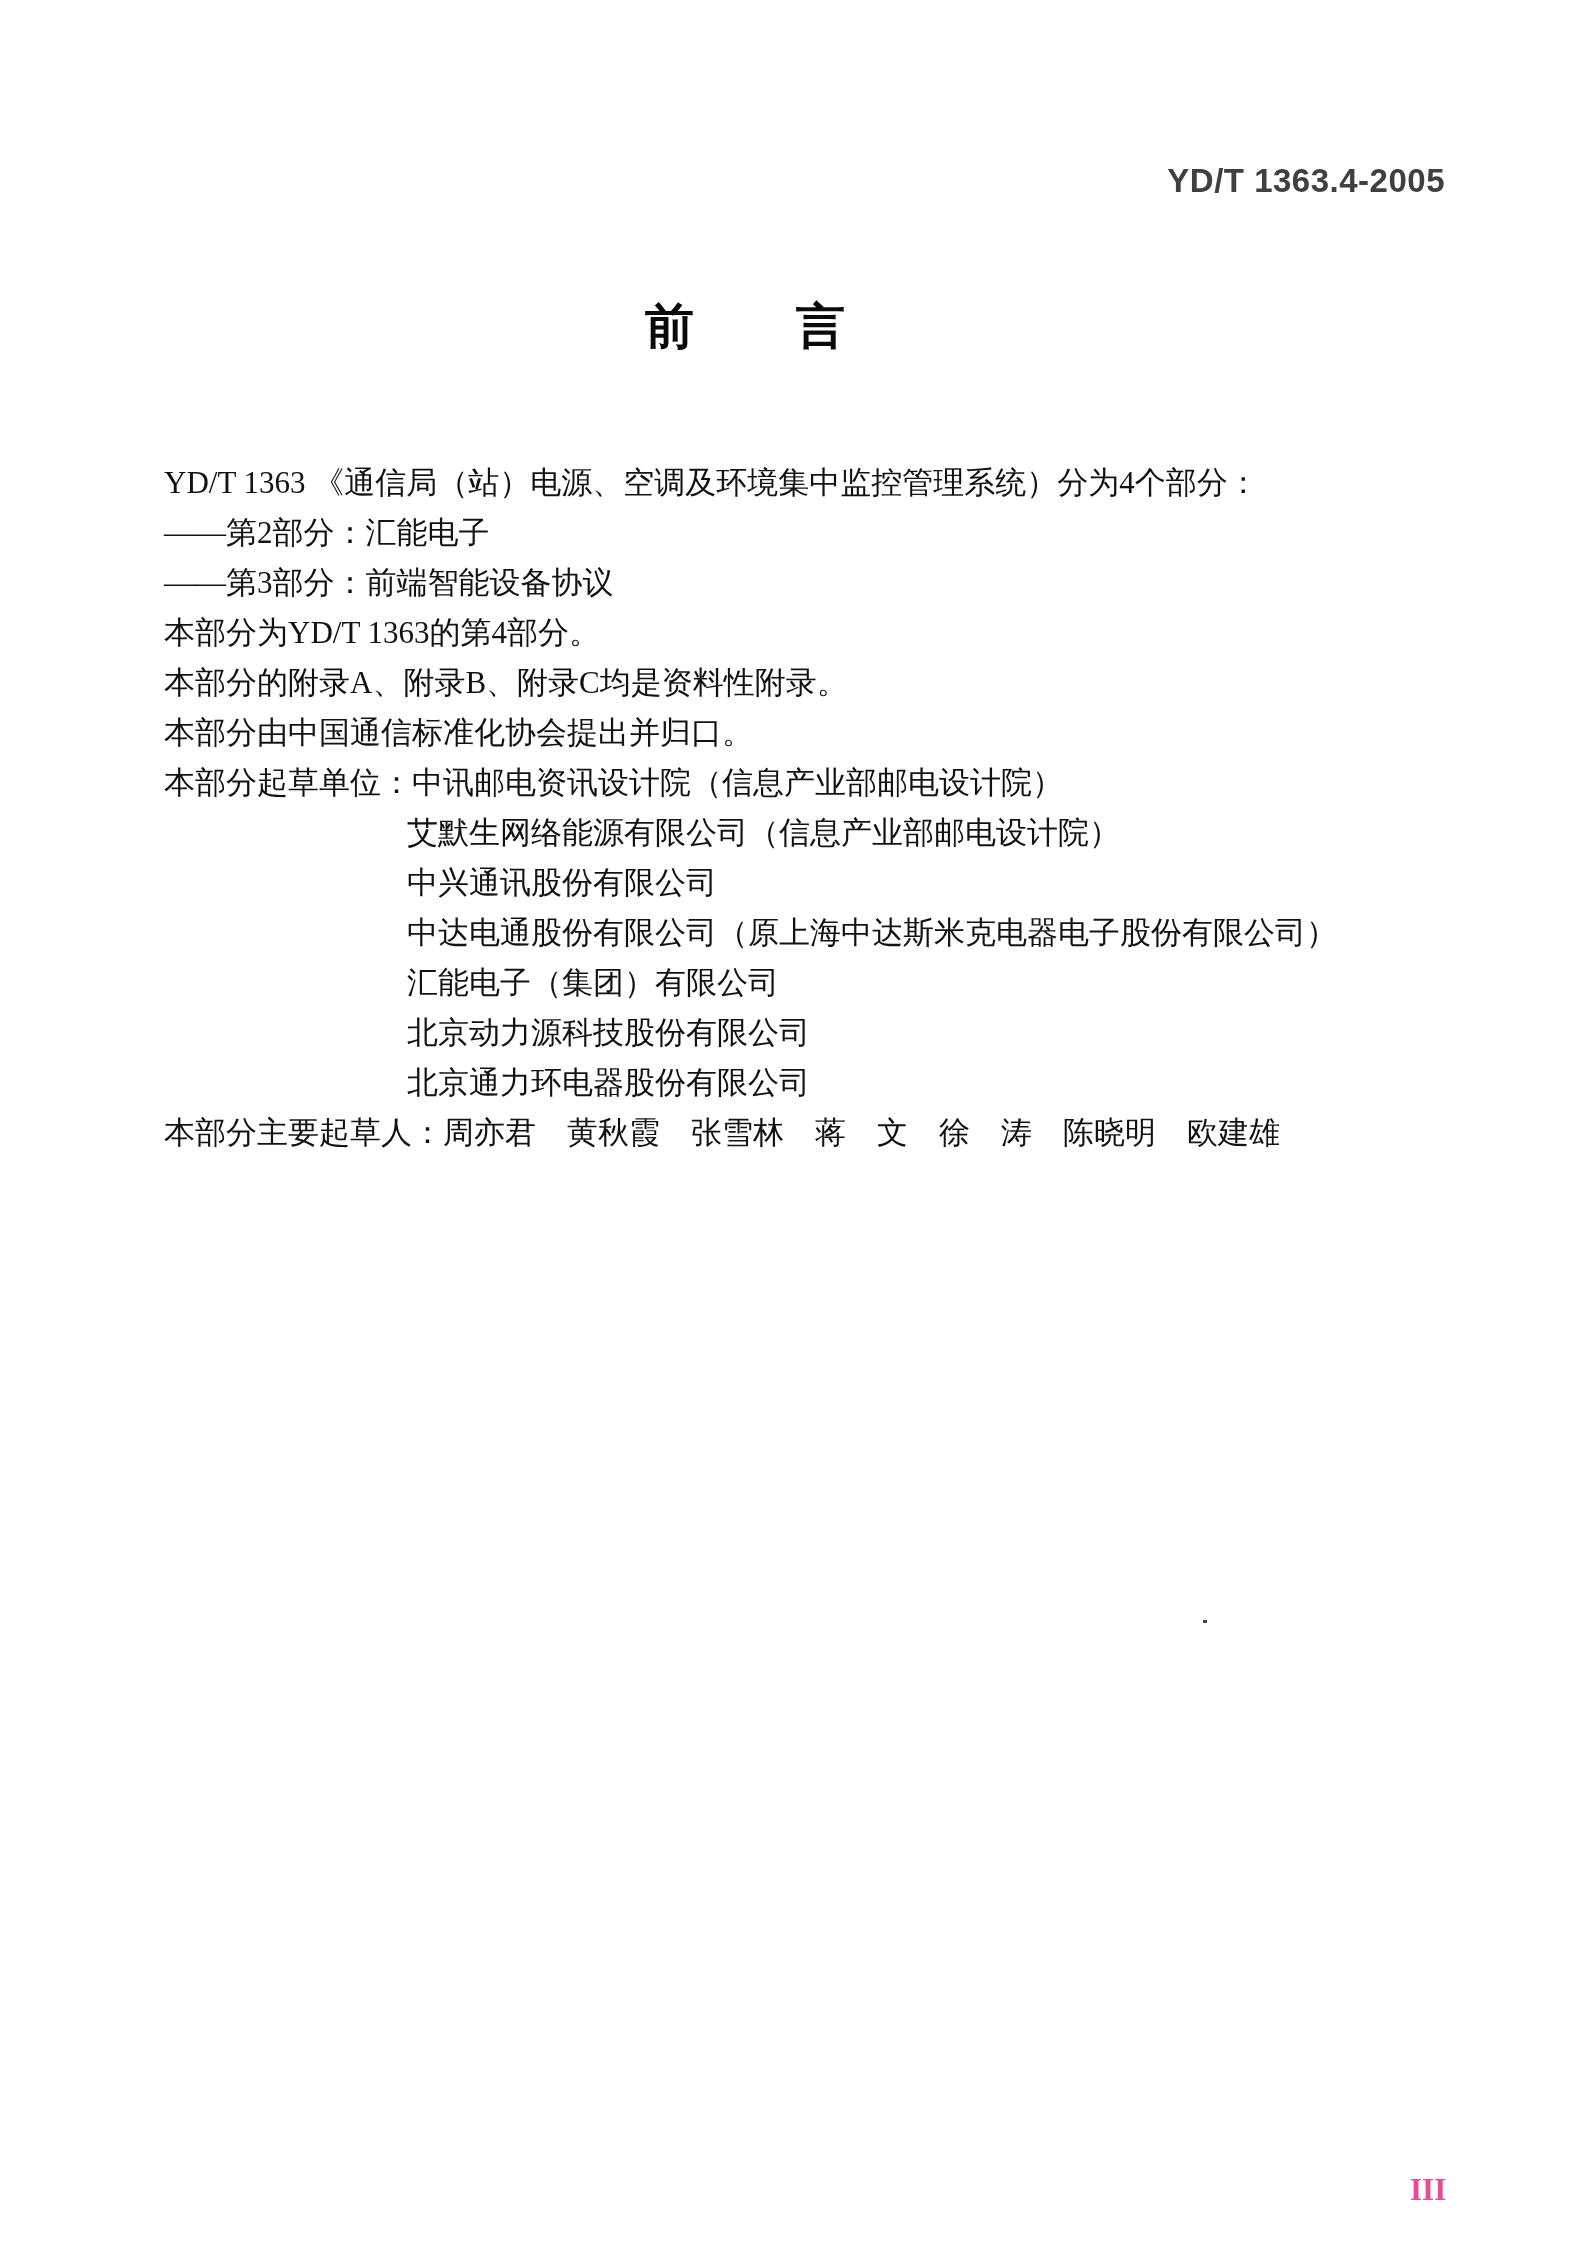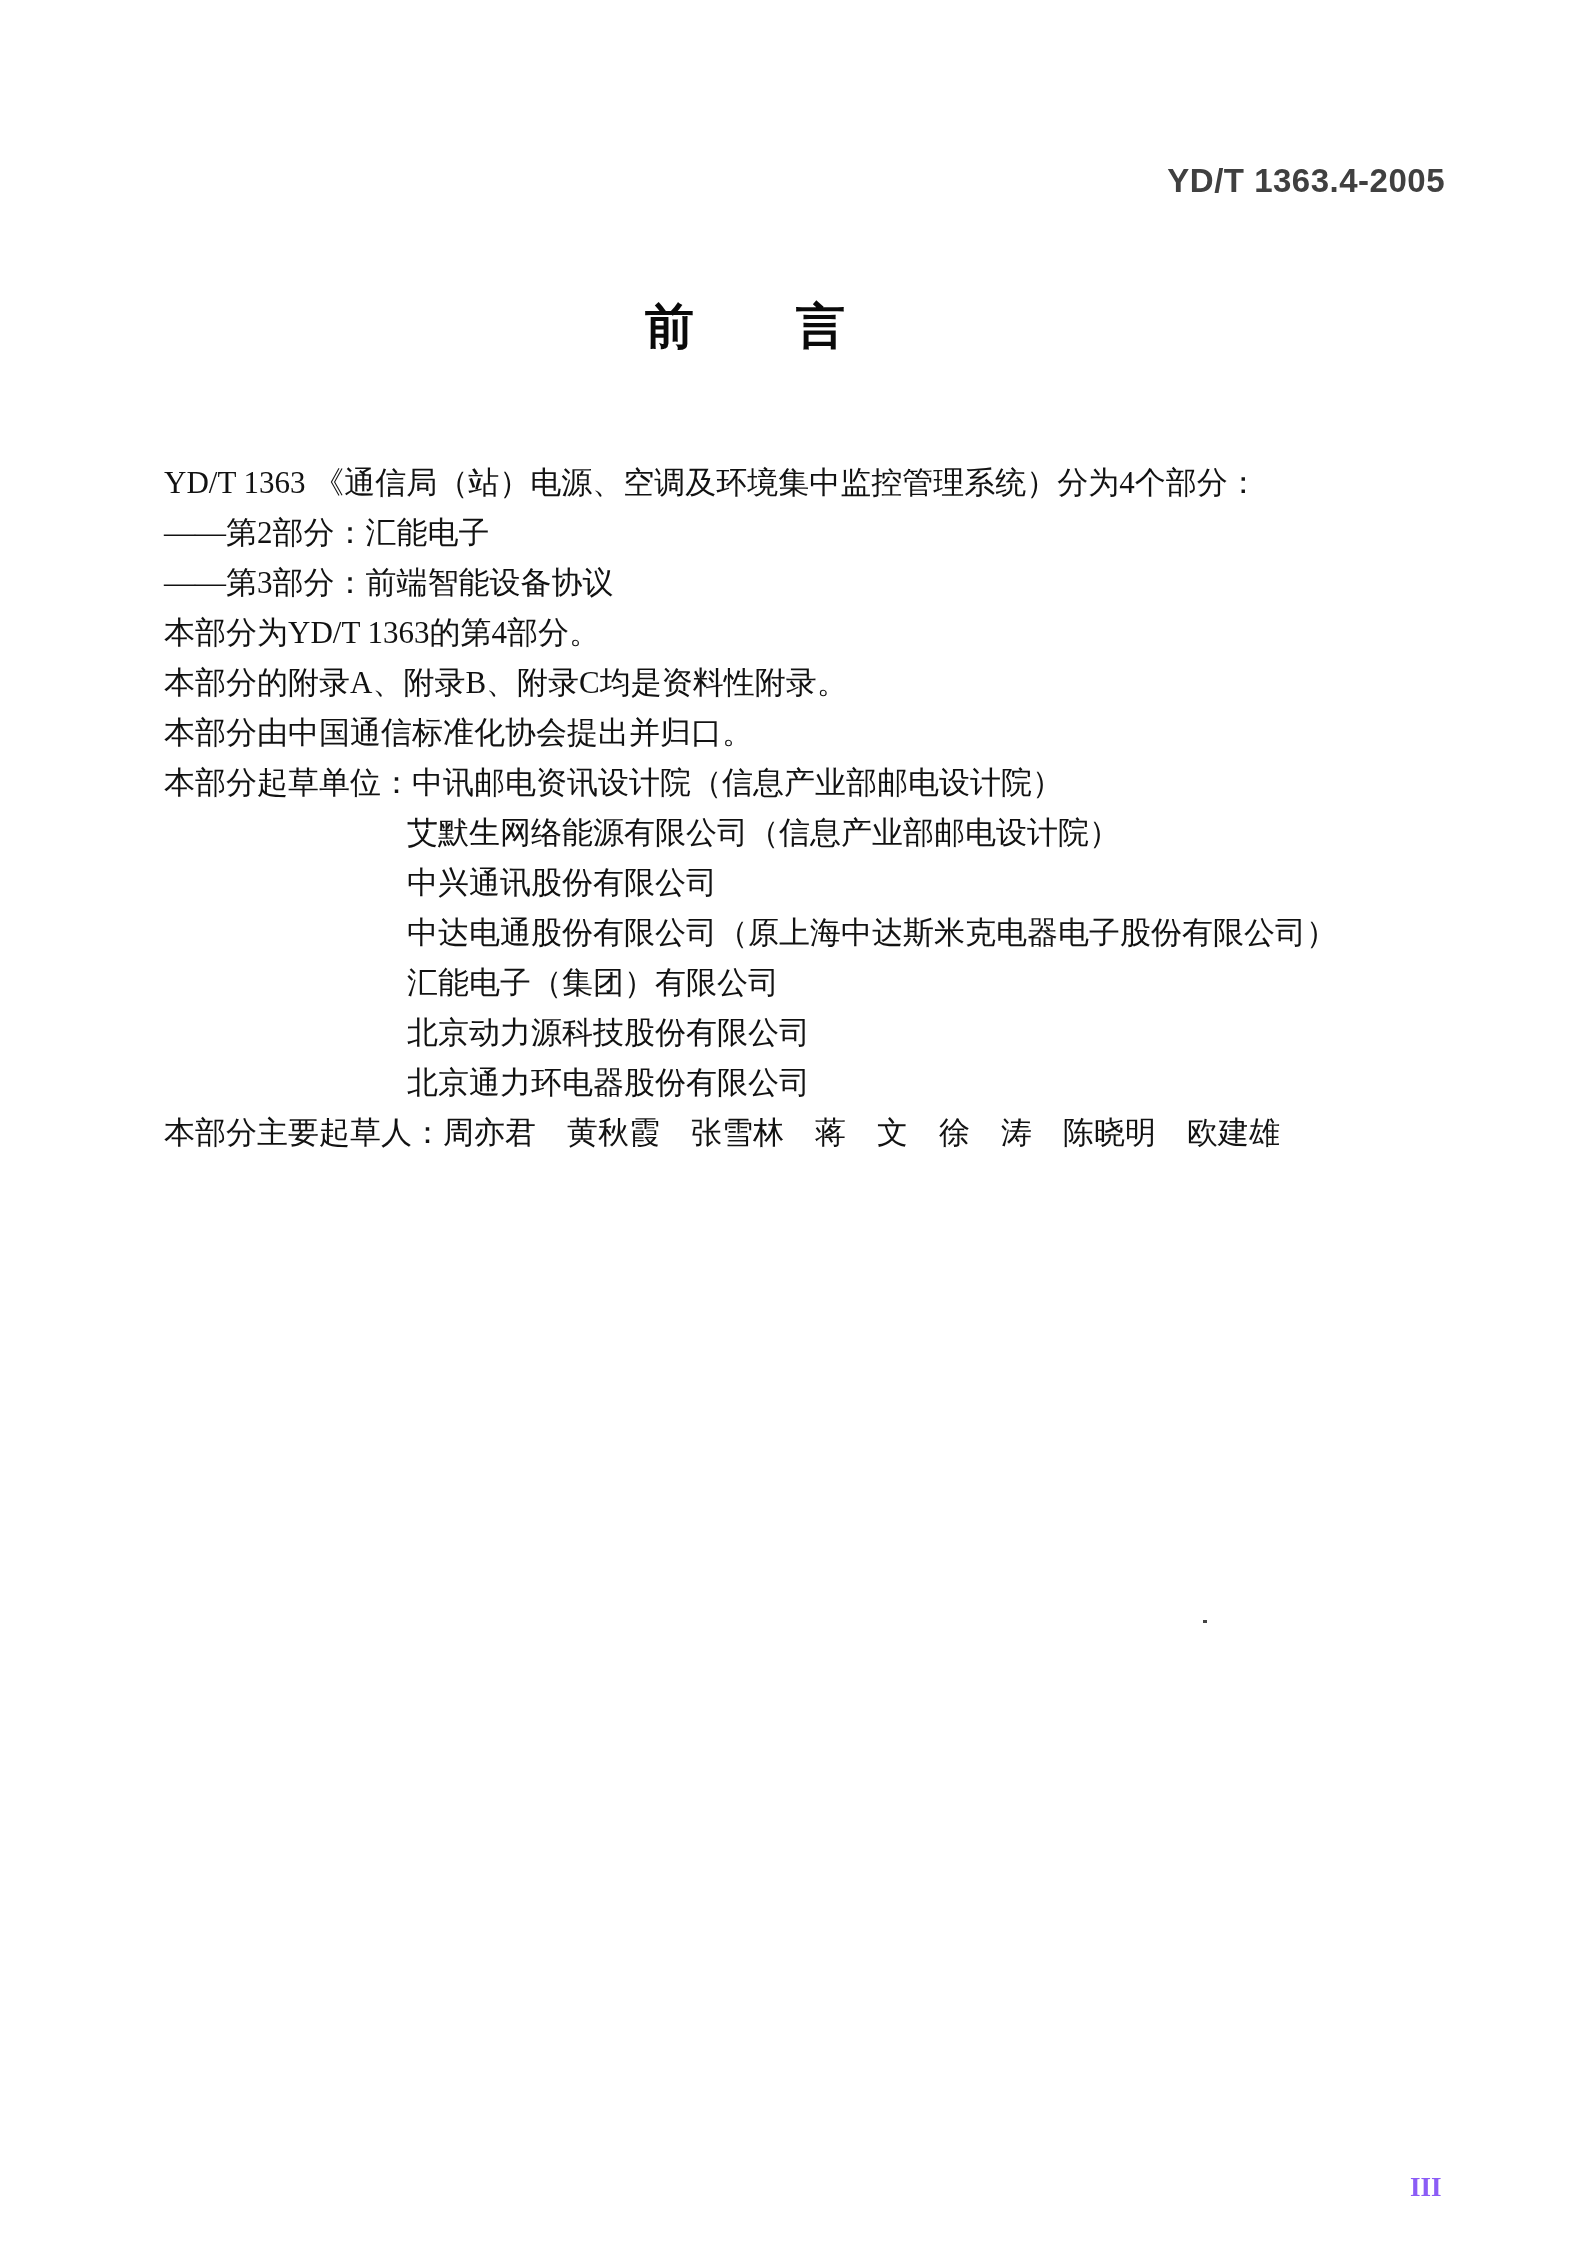--- a/index.html
+++ b/index.html
@@ -60,22 +60,22 @@
   }
 
   .indent { padding-left: 243px; }
 
   .page-number {
     position: absolute;
     left: 1410px;
     top: 2172px;
     font-family: "Liberation Serif", "DejaVu Serif", serif;
     font-weight: bold;
-    font-size: 27px;
-    color: #8b5cf6;
+    font-size: 31px;
+    color: #ec4899;
   }
 
   .scan-speck {
     position: absolute;
     left: 1203px;
     top: 1620px;
     width: 4px;
     height: 3px;
     background: #444;
   }

